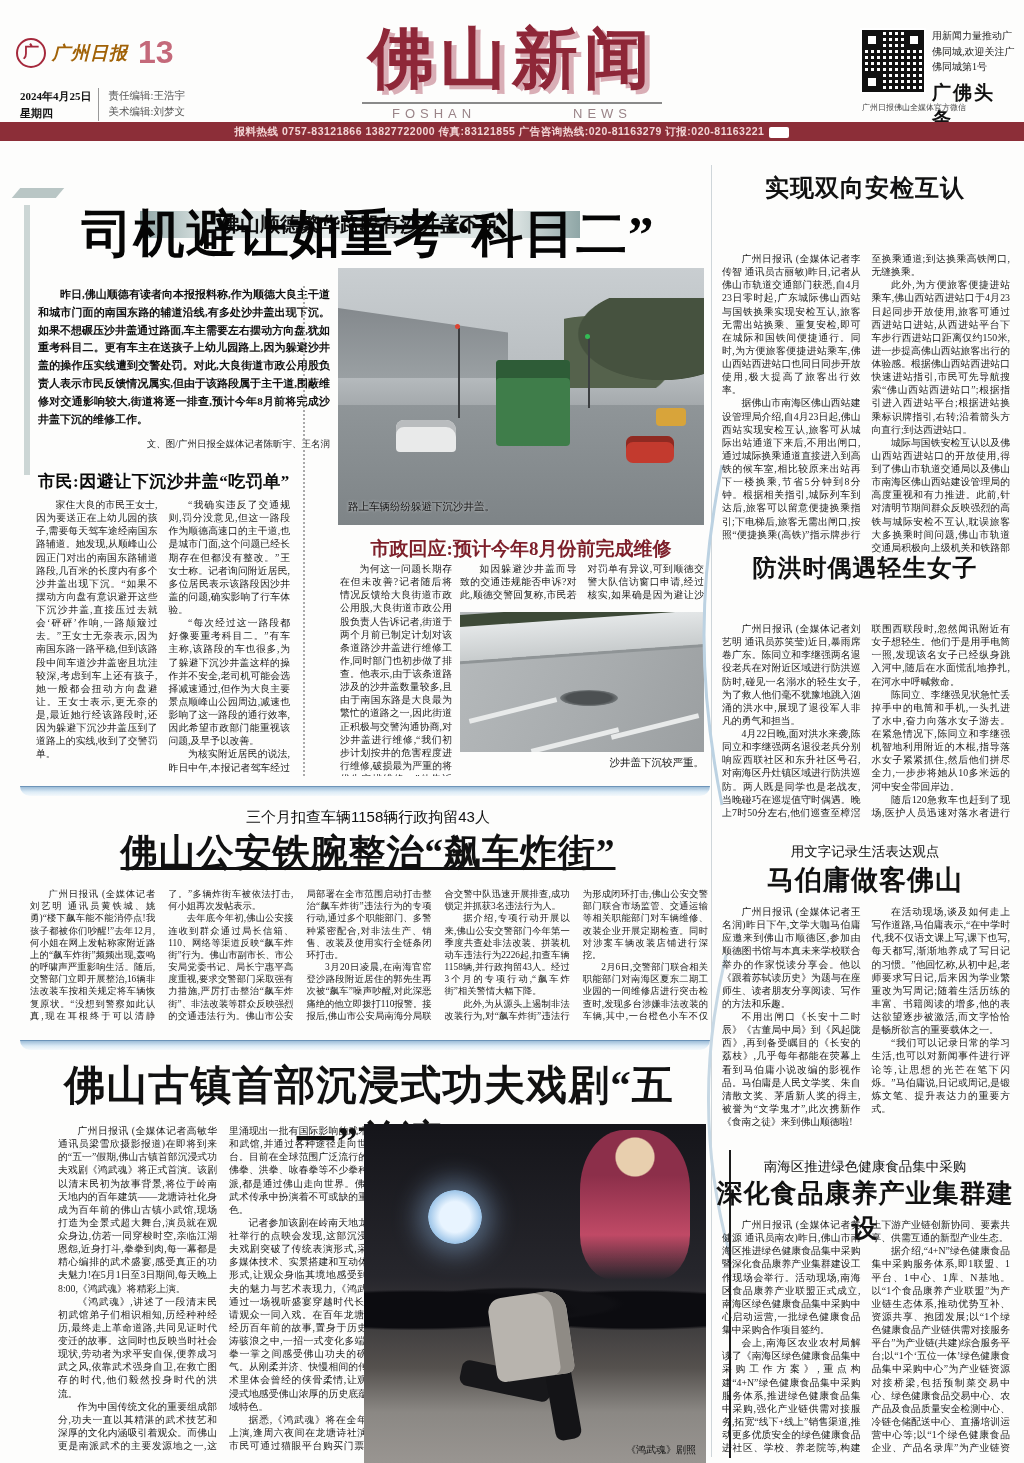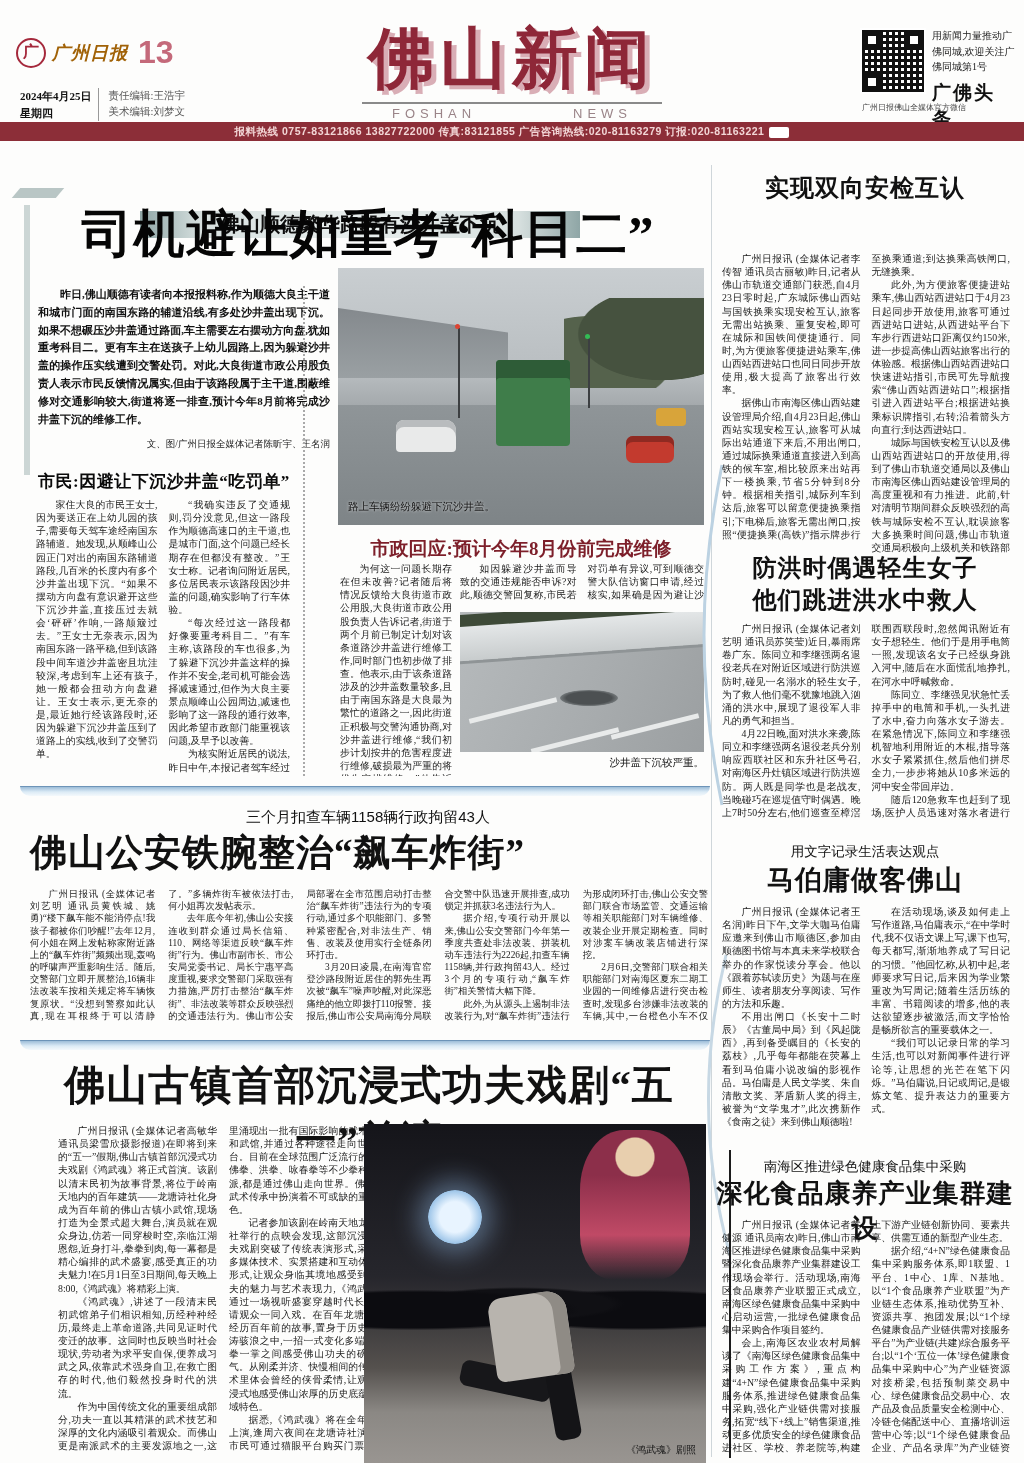--- a/index.html
+++ b/index.html
@@ -76,21 +76,21 @@
   .photo2 { position:absolute; left:460px; top:612px; width:244px; height:140px; background:linear-gradient(115deg,#b6babc 0%,#a7abad 60%,#9b9fa1 100%); overflow:hidden; }
   .p2-barrier { position:absolute; left:-10px; top:6px; width:280px; height:34px; background:linear-gradient(180deg,#e4e7e8,#c8cccd); transform:rotate(-4deg); box-shadow:0 3px 0 #8f9496; }
   .p2-green { position:absolute; left:-10px; top:-6px; width:280px; height:14px; background:#3e4a38; transform:rotate(-4deg); }
   .p2-lane { position:absolute; width:90px; height:5px; background:#e8eaea; transform:rotate(-14deg); }
   .p2-hole { position:absolute; left:100px; top:78px; width:58px; height:16px; background:radial-gradient(ellipse,#4c5052 0 55%,#74797b 70%,transparent 75%); border-radius:50%; }
   .photo2-caption { position:absolute; left:460px; top:756px; width:244px; text-align:right; font-size:10.5px; }
   
   .blue-bar { position:absolute; height:10px; background:linear-gradient(180deg,#9dbdd8,#dcebf6 55%,#f4f9fc); border-top:1px solid #6d94b8; border-radius:0 0 10px 10px; }
   
   .police-kicker { position:absolute; left:30px; top:808px; width:676px; text-align:center; font-size:15px; color:#111; }
-  .police-headline { position:absolute; left:30px; top:828px; width:676px; text-align:left; font-size:37px; font-weight:900; letter-spacing:1px; }
+  .police-headline { position:absolute; left:30px; top:828px; width:676px; text-align:center; font-size:37px; font-weight:900; letter-spacing:1px;text-decoration:underline; }
   .police-body { position:absolute; left:30px; top:888px; width:678px; height:142px; column-count:5; column-gap:13px; font-size:9.3px; line-height:1.31; }
   
   .kungfu-headline { position:absolute; left:24px; top:1058px; width:690px; text-align:center; font-size:41px; font-weight:900; letter-spacing:1px; }
   .kungfu-body { position:absolute; left:26px; top:1124px; width:330px; height:334px; column-count:2; column-gap:12px;margin-left:32px; }
   .photo3 { position:absolute; left:364px; top:1124px; width:342px; height:339px; background:linear-gradient(180deg,#15151a 0%,#26262c 45%,#55514e 72%,#8b8884 85%,#999591 100%); overflow:hidden; }
   .p3-moon { position:absolute; left:64px; top:66px; width:54px; height:54px; border-radius:50%; background:radial-gradient(circle,#e8f4ff 0 40%,#9cc4e8 70%,transparent 72%); box-shadow:0 0 26px 10px rgba(150,190,235,.45); }
   .p3-opera { position:absolute; left:216px; top:6px; width:110px; height:150px; background:radial-gradient(circle at 50% 18%,#e8cfae 0 14%,transparent 15%),linear-gradient(180deg,#8c2f4a 30%,#c04a66 70%,transparent 100%); border-radius:40% 40% 30% 30%; }
   .p3-crowd { position:absolute; left:0; top:150px; width:100%; height:60px; background:radial-gradient(ellipse at 15% 60%,#0c0c10 0 35%,transparent 40%),radial-gradient(ellipse at 45% 50%,#101014 0 35%,transparent 40%),radial-gradient(ellipse at 80% 60%,#0c0c10 0 35%,transparent 40%); }
   .p3-torso { position:absolute; left:128px; top:170px; width:78px; height:84px; background:#b8b4ae; border-radius:14px 20px 8px 8px; transform:rotate(-8deg); box-shadow:inset -14px 0 0 #8f8b85; }
   .p3-leg1 { position:absolute; left:96px; top:244px; width:92px; height:26px; background:#17171a; border-radius:8px; transform:rotate(12deg); }
@@ -247,21 +247,20 @@
         <p>广州日报讯 (全媒体记者李传智 通讯员古丽敏)昨日,记者从佛山市轨道交通部门获悉,自4月23日零时起,广东城际佛山西站与国铁换乘实现安检互认,旅客无需出站换乘、重复安检,即可在城际和国铁间便捷通行。同时,为方便旅客便捷进站乘车,佛山西站西进站口也同日同步开放使用,极大提高了旅客出行效率。</p>
         <p>据佛山市南海区佛山西站建设管理局介绍,自4月23日起,佛山西站实现安检互认,旅客可从城际出站通道下来后,不用出闸口,通过城际换乘通道直接进入到高铁的候车室,相比较原来出站再下一楼换乘,节省5分钟到8分钟。根据相关指引,城际列车到达后,旅客可以留意便捷换乘指引;下电梯后,旅客无需出闸口,按照“便捷换乘(高铁)”指示牌步行至换乘通道;到达换乘高铁闸口,无缝换乘。</p>
         <p>此外,为方便旅客便捷进站乘车,佛山西站西进站口于4月23日起同步开放使用,旅客可通过西进站口进站,从西进站平台下车步行西进站口距离仅约150米,进一步提高佛山西站旅客出行的体验感。根据佛山西站西进站口快速进站指引,市民可先导航搜索“佛山西站西进站口”;根据指引进入西进站平台;根据进站换乘标识牌指引,右转;沿着箭头方向直行;到达西进站口。</p>
         <p>城际与国铁安检互认以及佛山西站西进站口的开放使用,得到了佛山市轨道交通局以及佛山市南海区佛山西站建设管理局的高度重视和有力推进。此前,针对清明节期间群众反映强烈的高铁与城际安检不互认,耽误旅客大多换乘时间问题,佛山市轨道交通局积极向上级机关和铁路部门反映,积极推动高铁、城际安检互认,促进轨道交通“四网融合”,提升乘客出行效率,改善乘客出行体验。</p>
       </div>
   </div>
 
   <div>
     <div class="rc-head" style="top:552px;">
       <div>防洪时偶遇轻生女子</div>
-      <div>他们跳进洪水中救人</div>
     </div>
     <div class="rc-body body-text" style="top:622px;height:205px;">
         <p>广州日报讯 (全媒体记者刘艺明 通讯员苏笑莹)近日,暴雨席卷广东。陈同立和李继强两名退役老兵在对附近区域进行防洪巡防时,碰见一名溺水的轻生女子,为了救人他们毫不犹豫地跳入汹涌的洪水中,展现了退役军人非凡的勇气和担当。</p>
         <p>4月22日晚,面对洪水来袭,陈同立和李继强两名退役老兵分别响应西联社区和东升社区号召,对南海区丹灶镇区域进行防洪巡防。两人既是同学也是老战友,当晚碰巧在巡堤值守时偶遇。晚上7时50分左右,他们巡查至樟滘联围西联段时,忽然闻讯附近有女子想轻生。他们于是用手电筒一照,发现该名女子已经纵身跳入河中,随后在水面慌乱地挣扎,在河水中呼喊救命。</p>
         <p>陈同立、李继强见状急忙丢掉手中的电筒和手机,一头扎进了水中,奋力向落水女子游去。在紧急情况下,陈同立和李继强机智地利用附近的木棍,指导落水女子紧紧抓住,然后他们拼尽全力,一步步将她从10多米远的河中安全带回岸边。</p>
         <p>随后120急救车也赶到了现场,医护人员迅速对落水者进行了检查和处理,随后将其送往医院救治。</p>
       </div>
   </div>
 
   <div>

